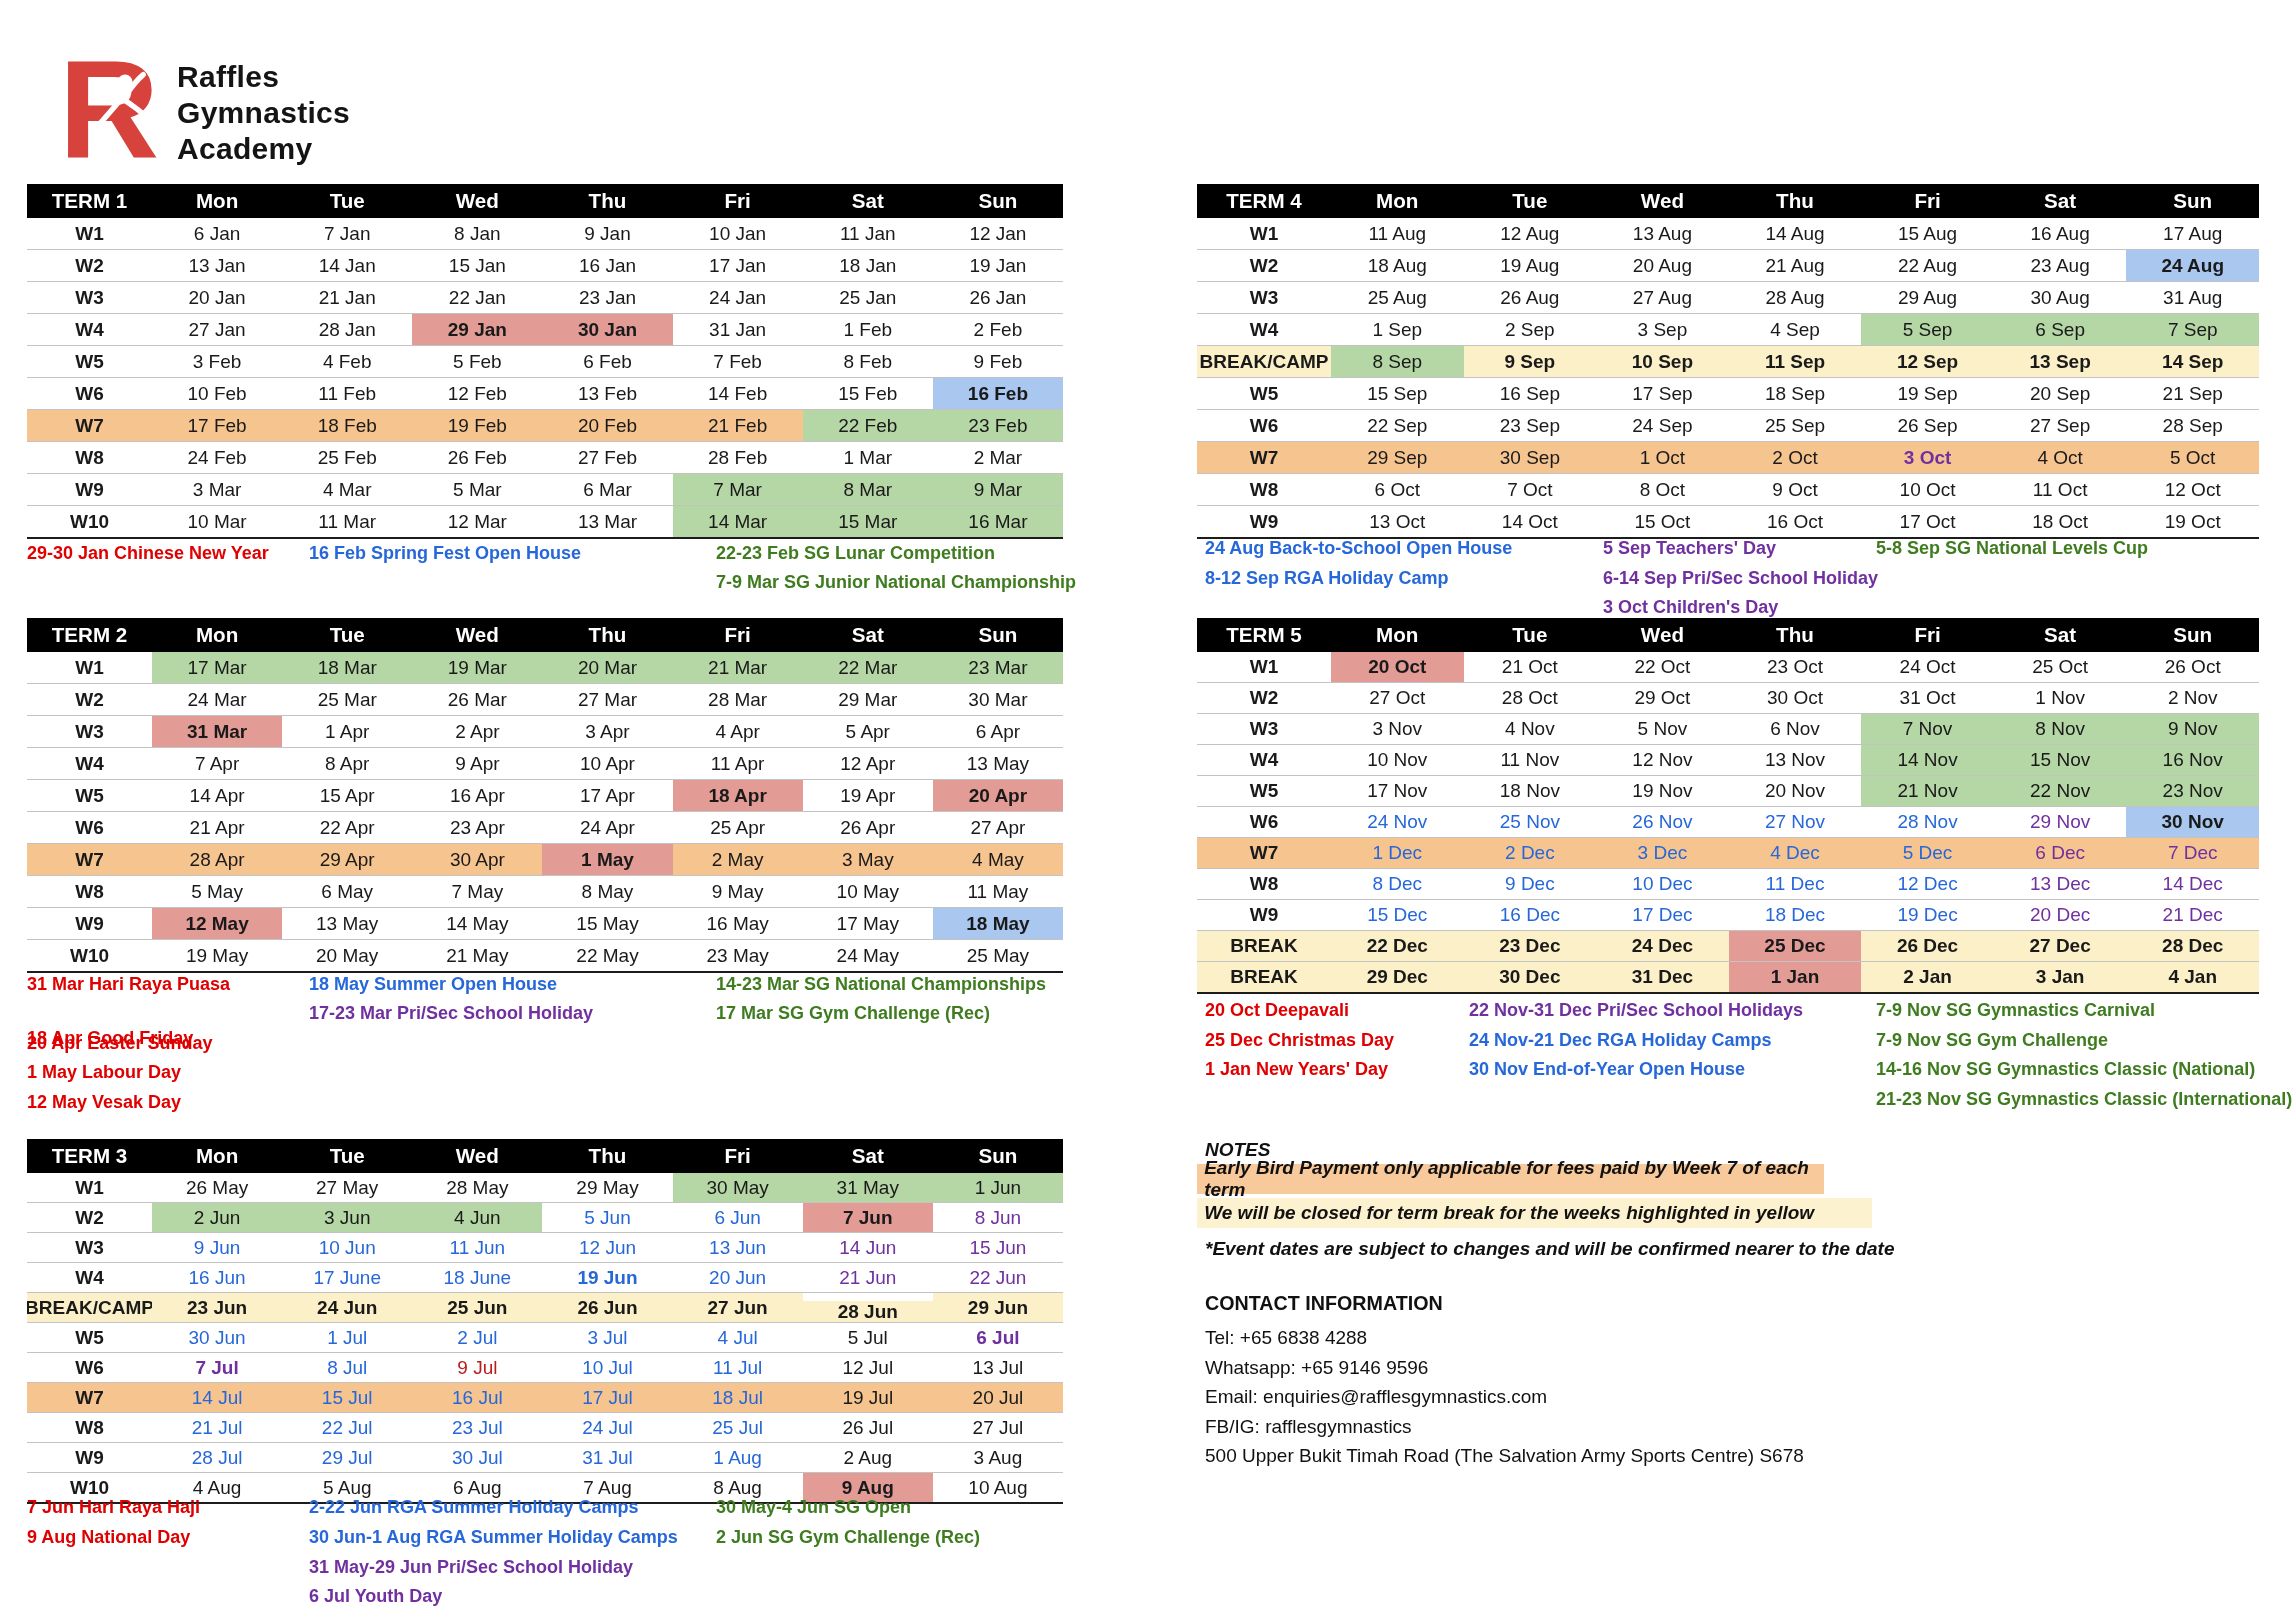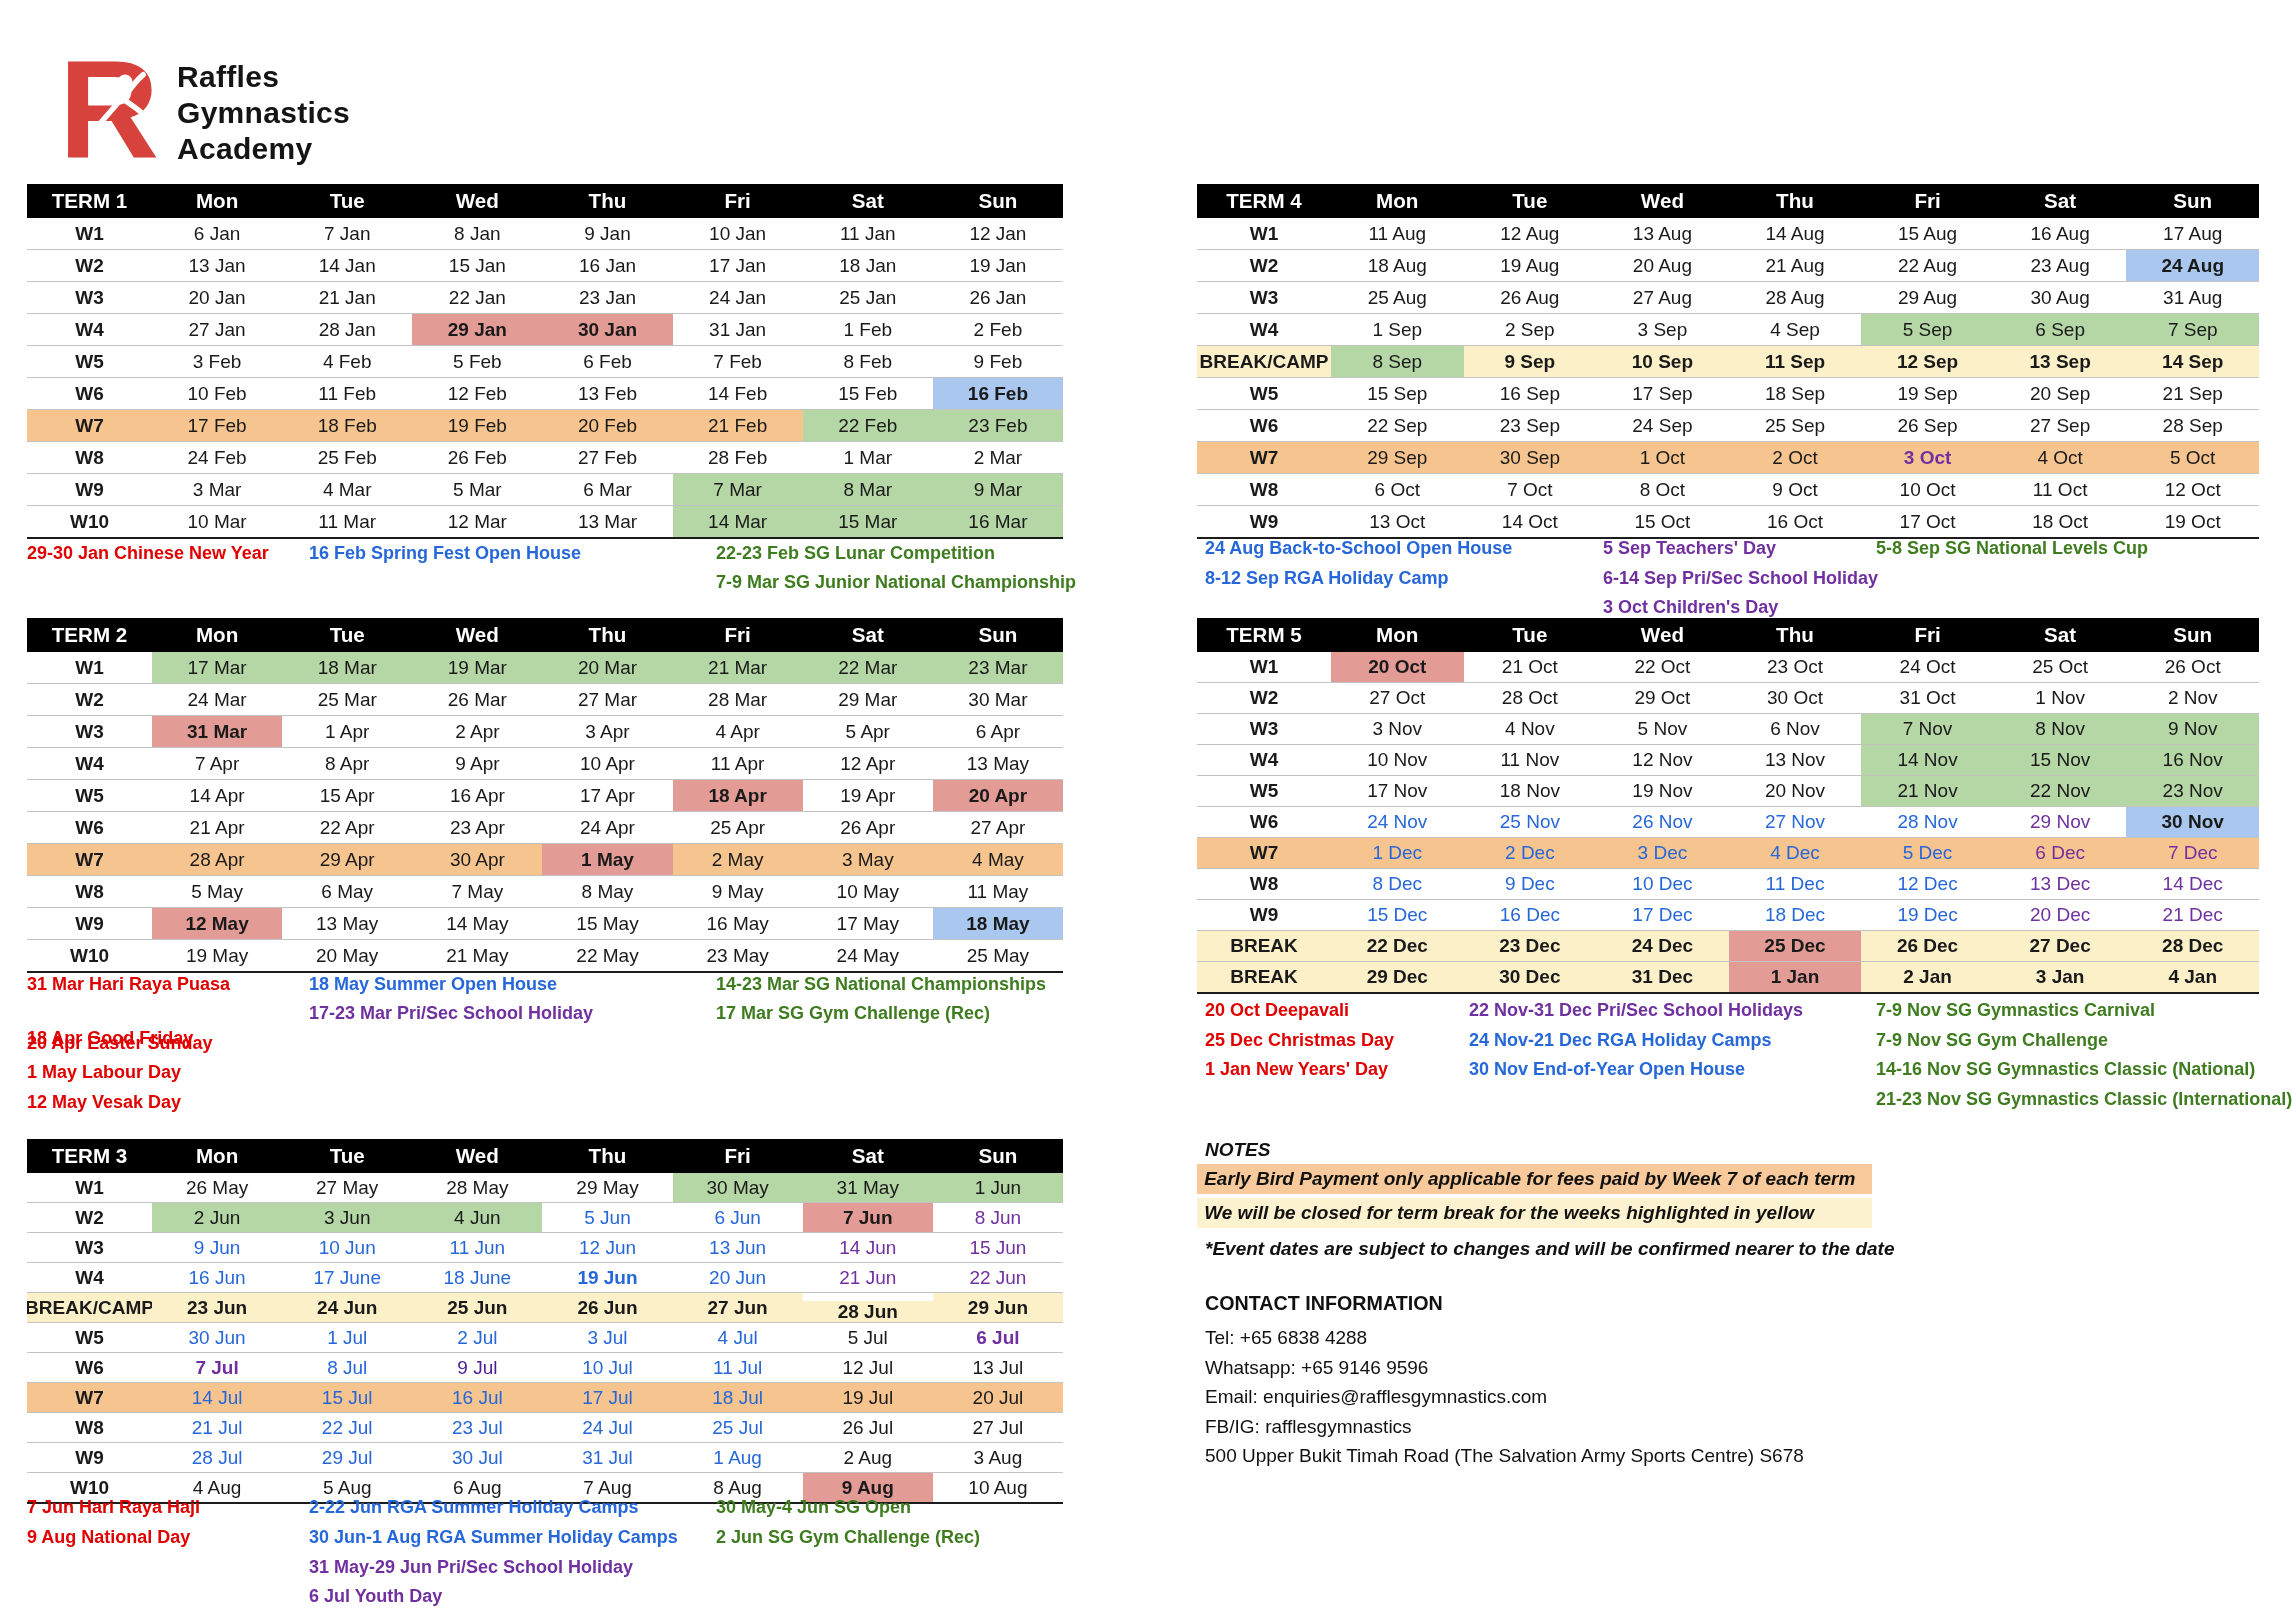--- a/index.html
+++ b/index.html
@@ -351,21 +351,21 @@
           <div class="cell" style="color: rgb(38, 103, 217);">2 Jul</div>
           <div class="cell" style="color: rgb(38, 103, 217);">3 Jul</div>
           <div class="cell" style="color: rgb(38, 103, 217);">4 Jul</div>
           <div class="cell">5 Jul</div>
           <div class="cell" style="color: rgb(112, 48, 160); font-weight: 700;">6 Jul</div>
         </div>
         <div class="trow" style="grid-template-columns: 125px repeat(7, 1fr); height: 29px;">
           <div class="cell wlabel">W6</div>
           <div class="cell" style="color: rgb(112, 48, 160); font-weight: 700;">7 Jul</div>
           <div class="cell" style="color: rgb(38, 103, 217);">8 Jul</div>
-          <div class="cell" style="color: #4c1d95;">9 Jul</div>
+          <div class="cell" style="color: #b91c1c;">9 Jul</div>
           <div class="cell" style="color: rgb(38, 103, 217);">10 Jul</div>
           <div class="cell" style="color: rgb(38, 103, 217);">11 Jul</div>
           <div class="cell">12 Jul</div>
           <div class="cell">13 Jul</div>
         </div>
         <div class="trow" style="grid-template-columns: 125px repeat(7, 1fr); height: 29px;">
           <div class="cell wlabel" style="background: rgb(246, 196, 143);">W7</div>
           <div class="cell" style="background: rgb(246, 196, 143); color: rgb(38, 103, 217);">14 Jul</div>
           <div class="cell" style="background: rgb(246, 196, 143); color: rgb(38, 103, 217);">15 Jul</div>
           <div class="cell" style="background: rgb(246, 196, 143); color: rgb(38, 103, 217);">16 Jul</div>
@@ -660,21 +660,21 @@
       <div class="note" style="left: 1469px; top: 1030px; color: rgb(38, 103, 217);">24 Nov-21 Dec RGA Holiday Camps</div>
       <div class="note" style="left: 1469px; top: 1059px; color: rgb(38, 103, 217);">30 Nov End-of-Year Open House</div>
       <div class="note" style="left: 1876px; top: 1000px; color: rgb(62, 124, 31);">7-9 Nov SG Gymnastics Carnival</div>
       <div class="note" style="left: 1876px; top: 1030px; color: rgb(62, 124, 31);">7-9 Nov SG Gym Challenge</div>
       <div class="note" style="left: 1876px; top: 1059px; color: rgb(62, 124, 31);">14-16 Nov SG Gymnastics Classic (National)</div>
       <div class="note" style="left: 1876px; top: 1089px; color: rgb(62, 124, 31);">21-23 Nov SG Gymnastics Classic (International)</div>
     </div>
 
   <div id="notes-host">
       <div class="npanel-heading" style="left: 1205px; top: 1139px; position: absolute;">NOTES</div>
-      <div class="nbar" style="left: 1197px; top: 1164px; width: 675px; background: rgb(248, 202, 155);">Early Bird Payment only applicable for fees paid by Week 7 of each term</div>
+      <div class="nbar" style="left: 1197px; top: 1164px; width: 627px; background: rgb(248, 202, 155);">Early Bird Payment only applicable for fees paid by Week 7 of each term</div>
       <div class="nbar" style="left: 1197px; top: 1198px; width: 675px; background: rgb(253, 242, 207);">We will be closed for term break for the weeks highlighted in yellow</div>
       <div class="nplain" style="left: 1205px; top: 1238px;">*Event dates are subject to changes and will be confirmed nearer to the date</div>
     </div>
 
   <div id="contact-host">
       <div class="contact-heading" style="left: 1205px; top: 1292px; position: absolute;">CONTACT INFORMATION</div>
       <div class="contact-line" style="left: 1205px; top: 1327px;">Tel: +65 6838 4288</div>
       <div class="contact-line" style="left: 1205px; top: 1357px;">Whatsapp: +65 9146 9596</div>
       <div class="contact-line" style="left: 1205px; top: 1386px;">Email: enquiries@rafflesgymnastics.com</div>
       <div class="contact-line" style="left: 1205px; top: 1416px;">FB/IG: rafflesgymnastics</div>

